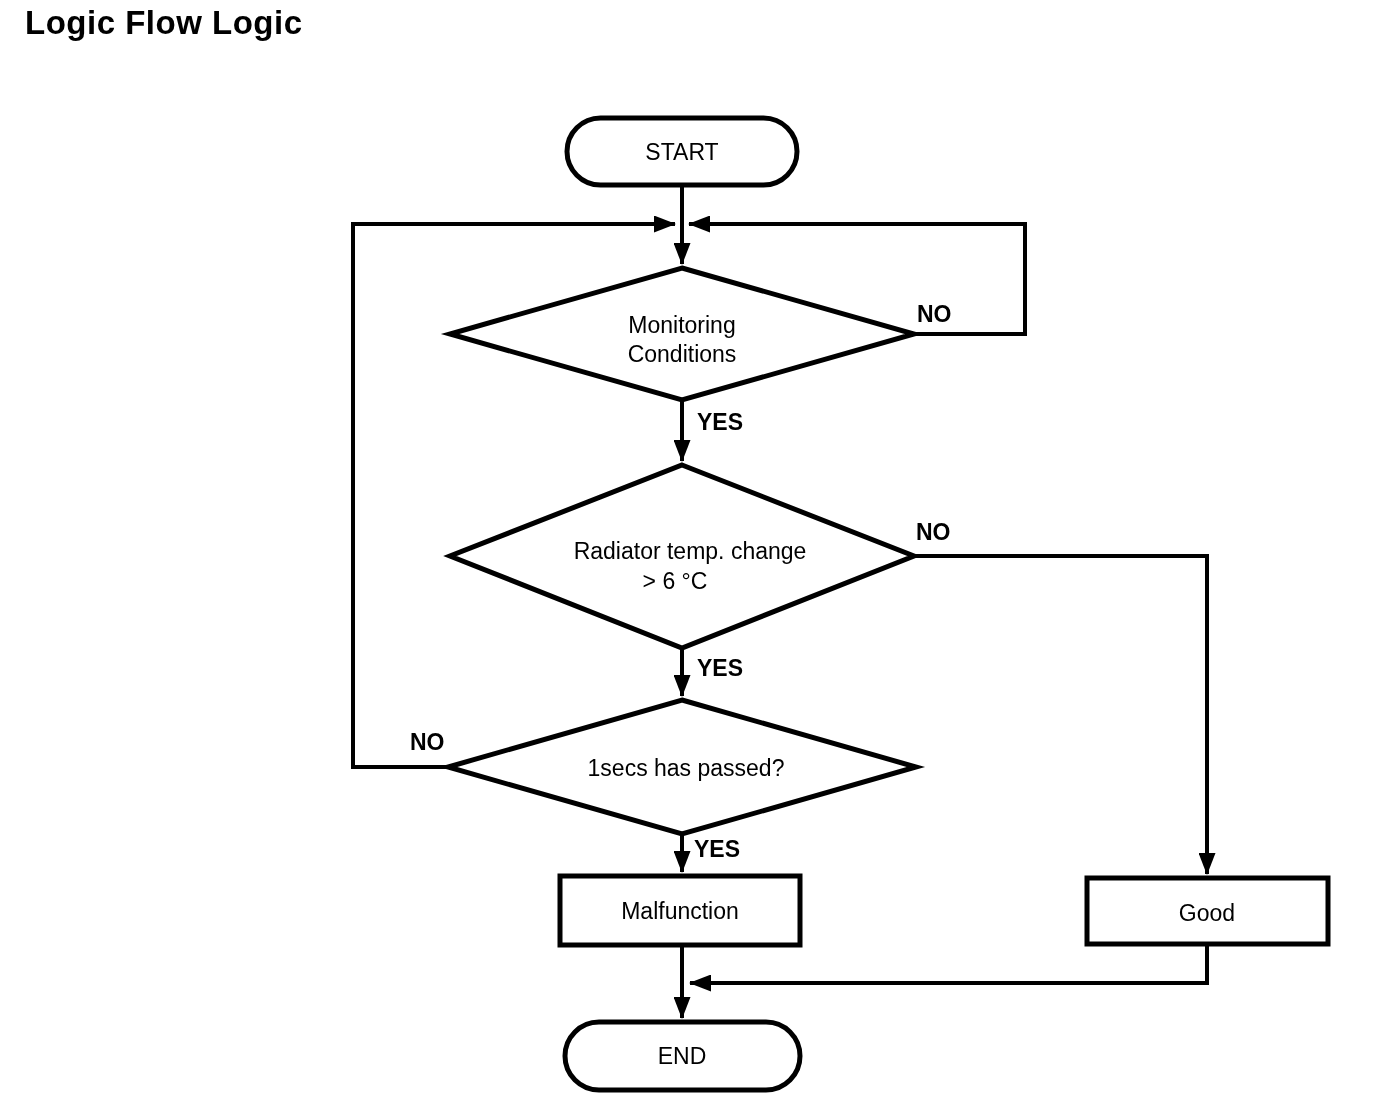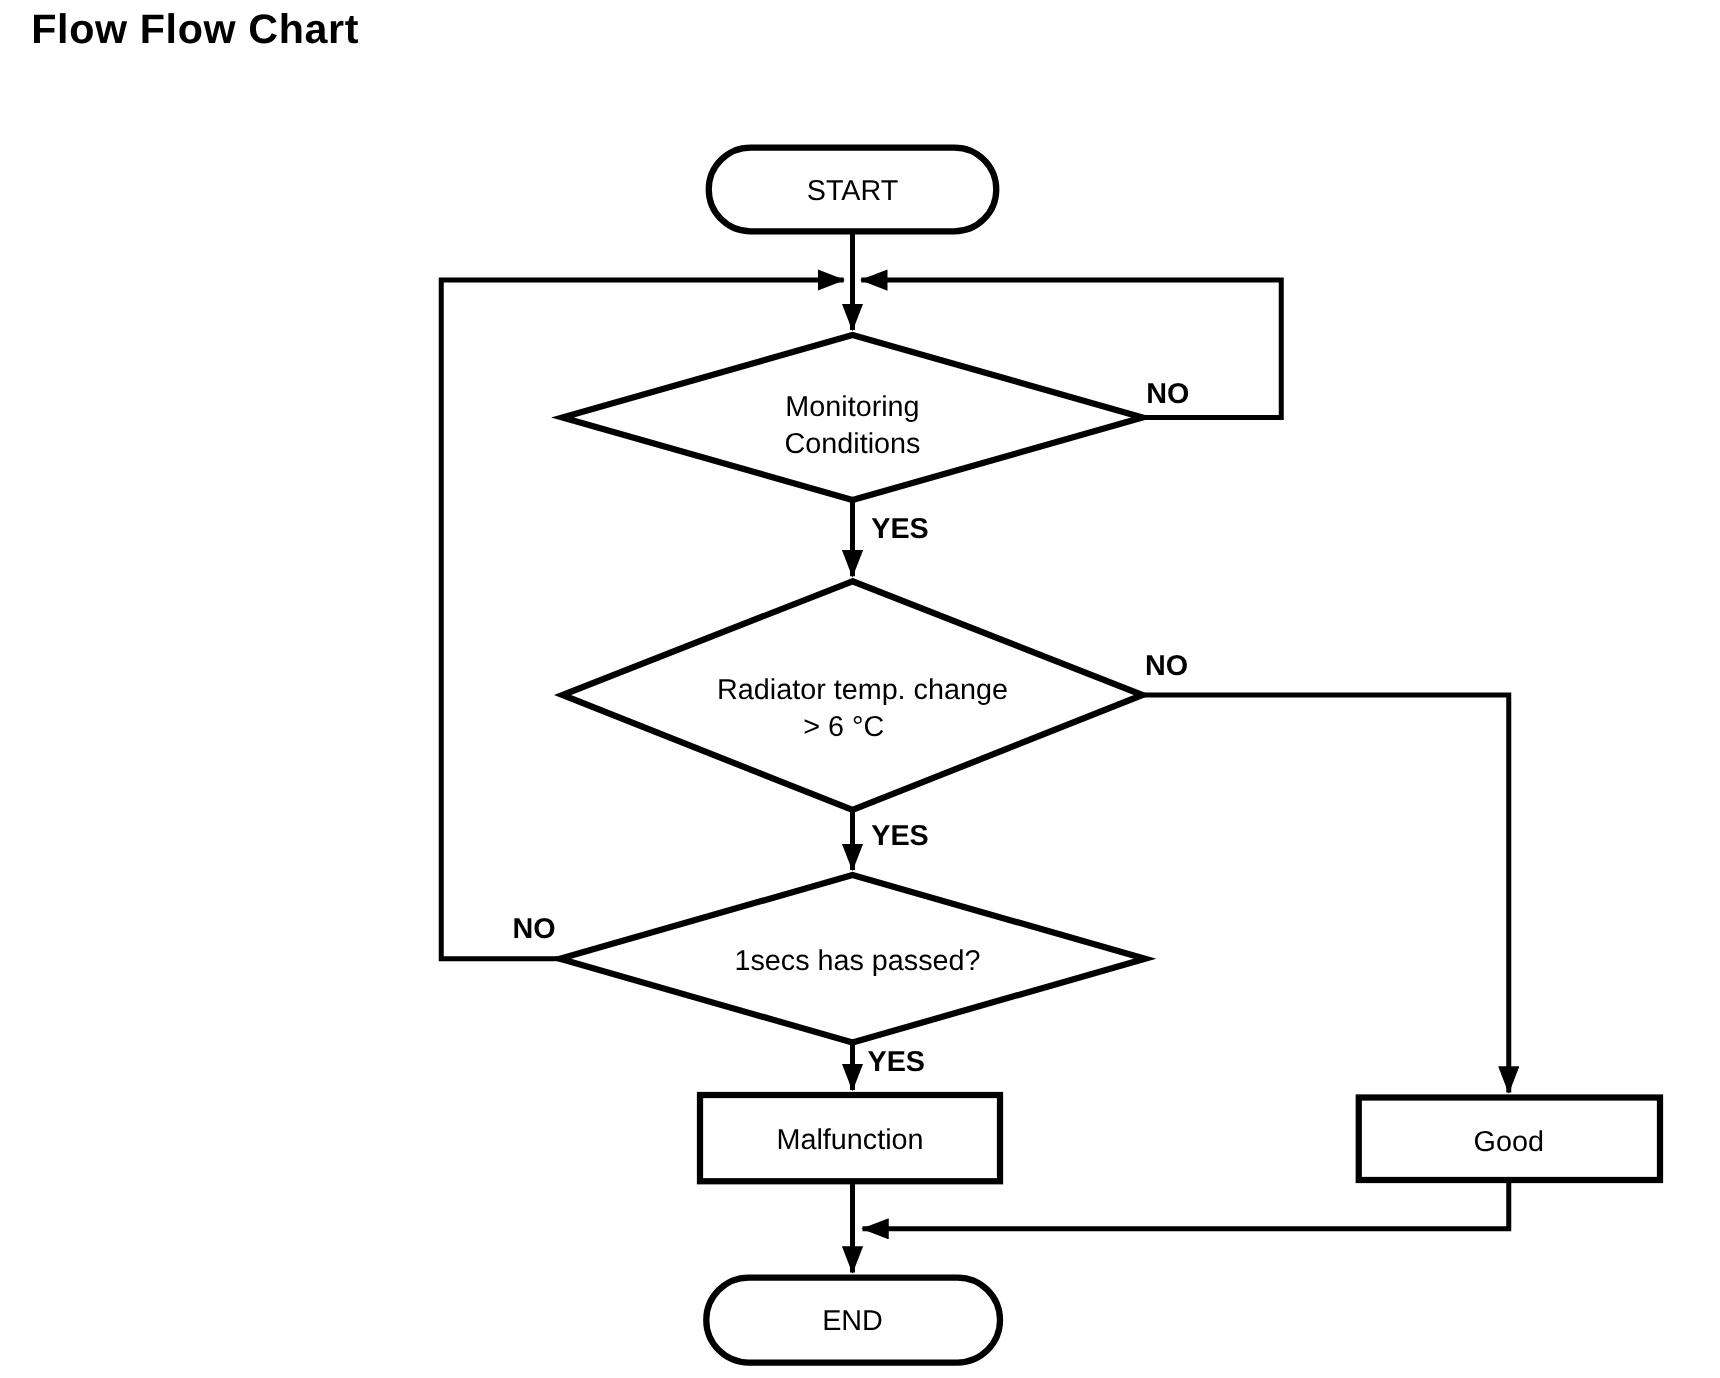--- a/index.html
+++ b/index.html
@@ -52,21 +52,21 @@
   .edge-label {
     font-size: 23px;
     font-weight: bold;
   }
 </style>
 </head>
 <body>
 
 <div class="stage">
 
-  <h1 class="chart-title">Flow Flow Chart</h1>
+  <h1 class="chart-title">Logic Flow Logic</h1>
 
   <svg class="flowchart" width="1376" height="1102" viewBox="0 0 1376 1102">
 
     <defs>
       <marker id="arrow" markerUnits="userSpaceOnUse" markerWidth="22" markerHeight="17" refX="21" refY="8.5" orient="auto">
         <path d="M0,0 L22,8.5 L0,17 Z" fill="#000000"></path>
       </marker>
     </defs>
 
     <path class="connector" d="M682,185 L682,264" marker-end="url(#arrow)"></path>

